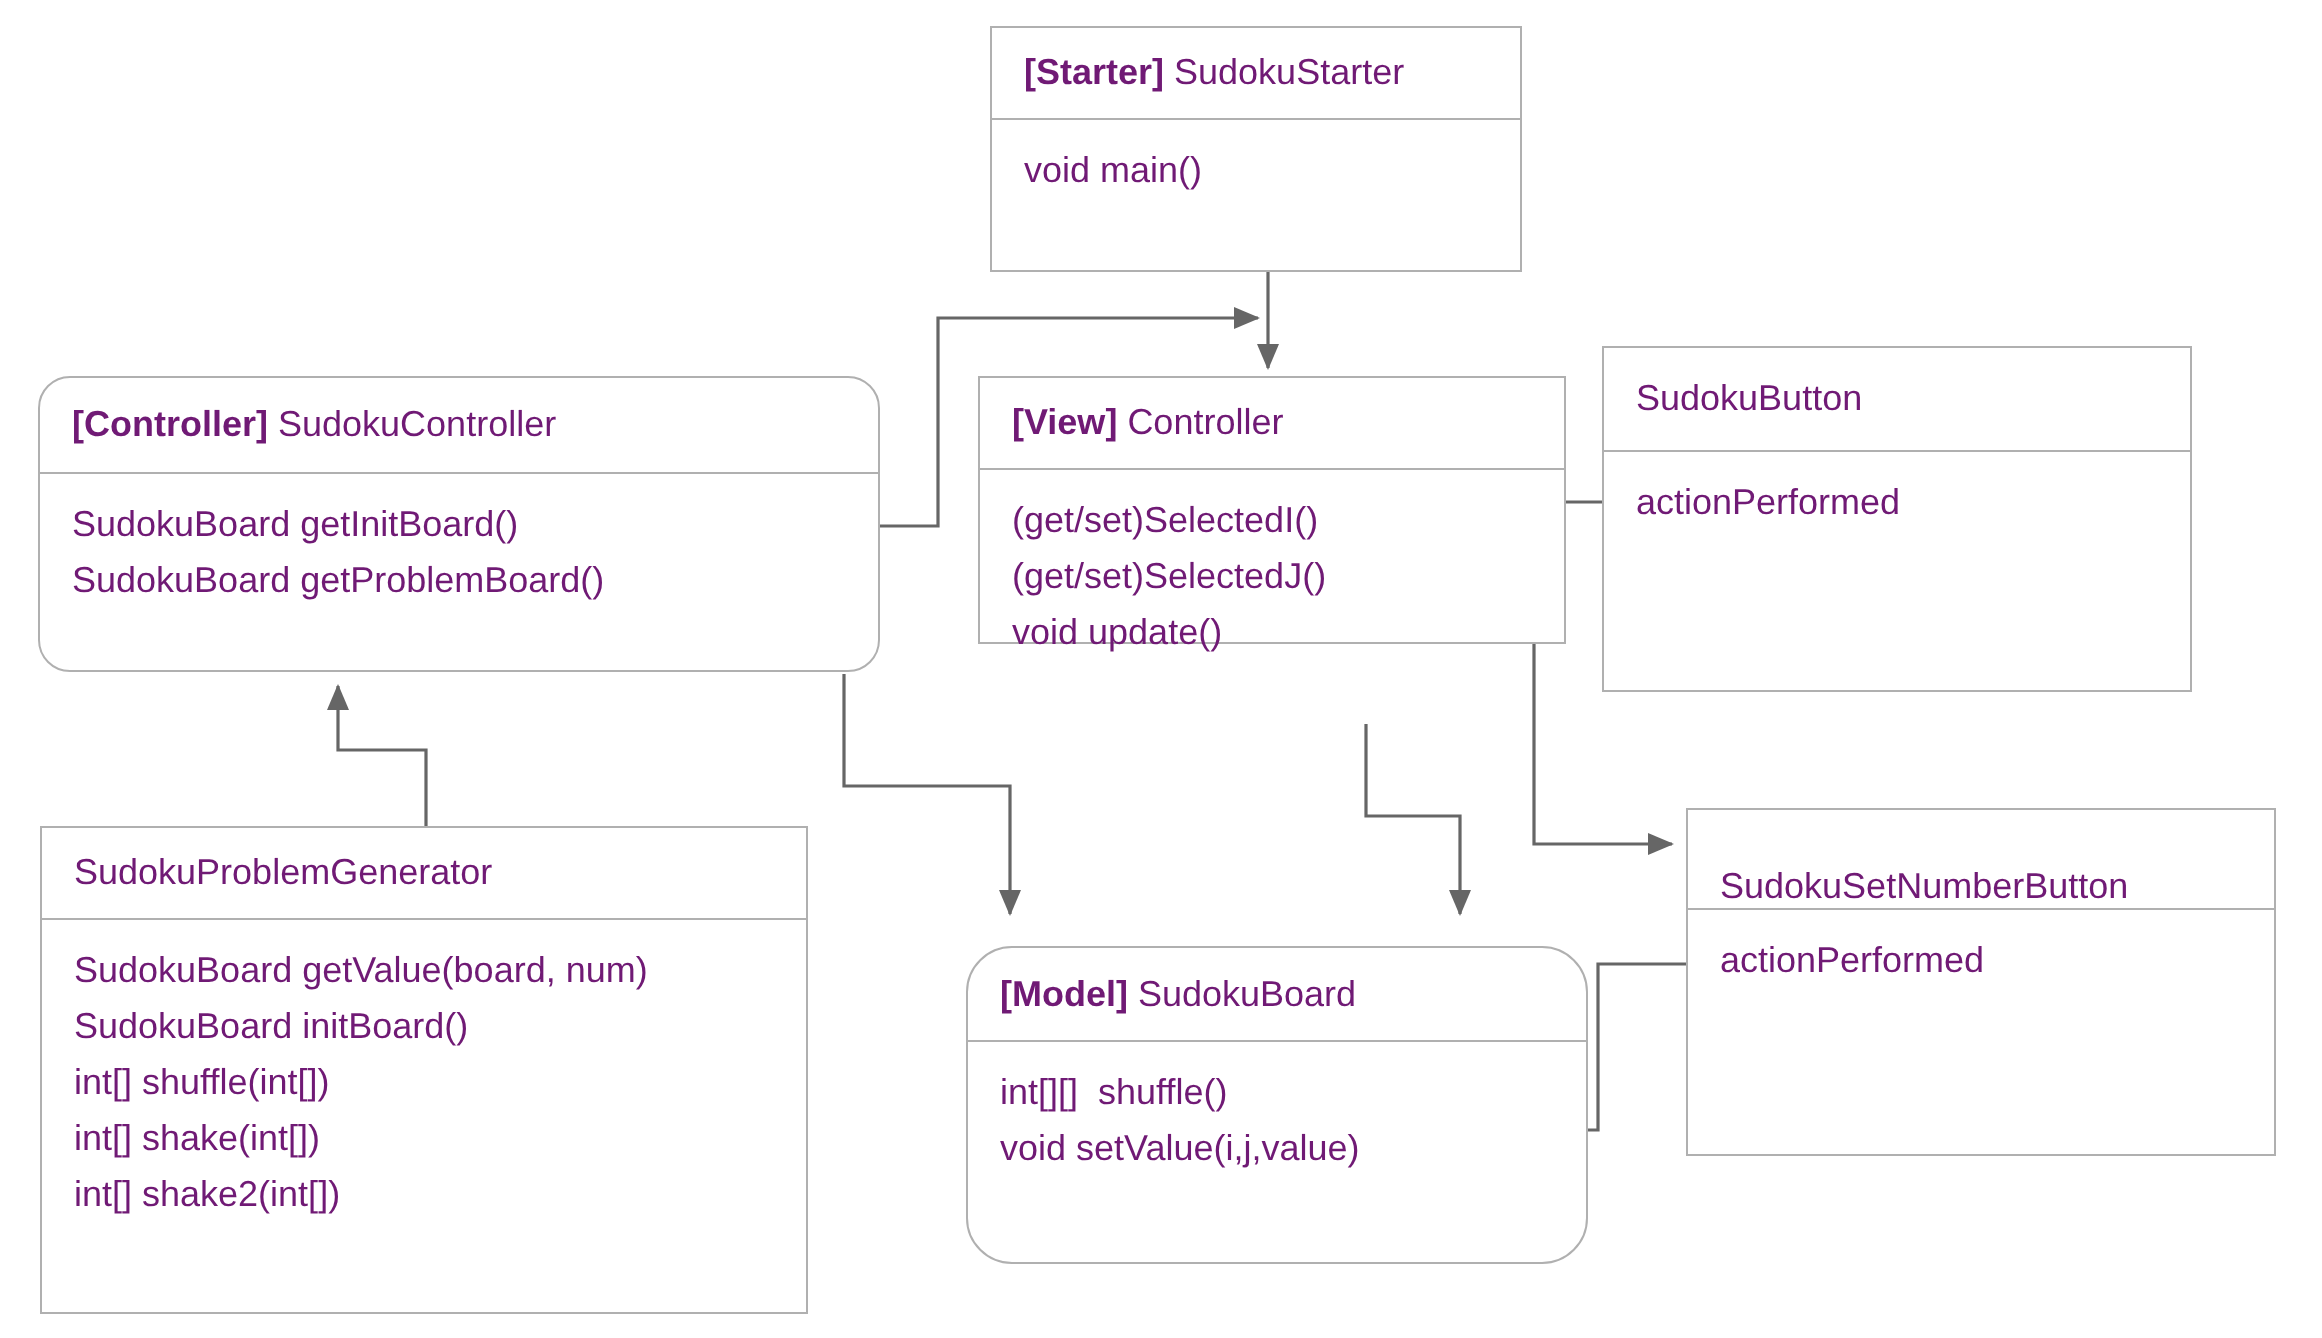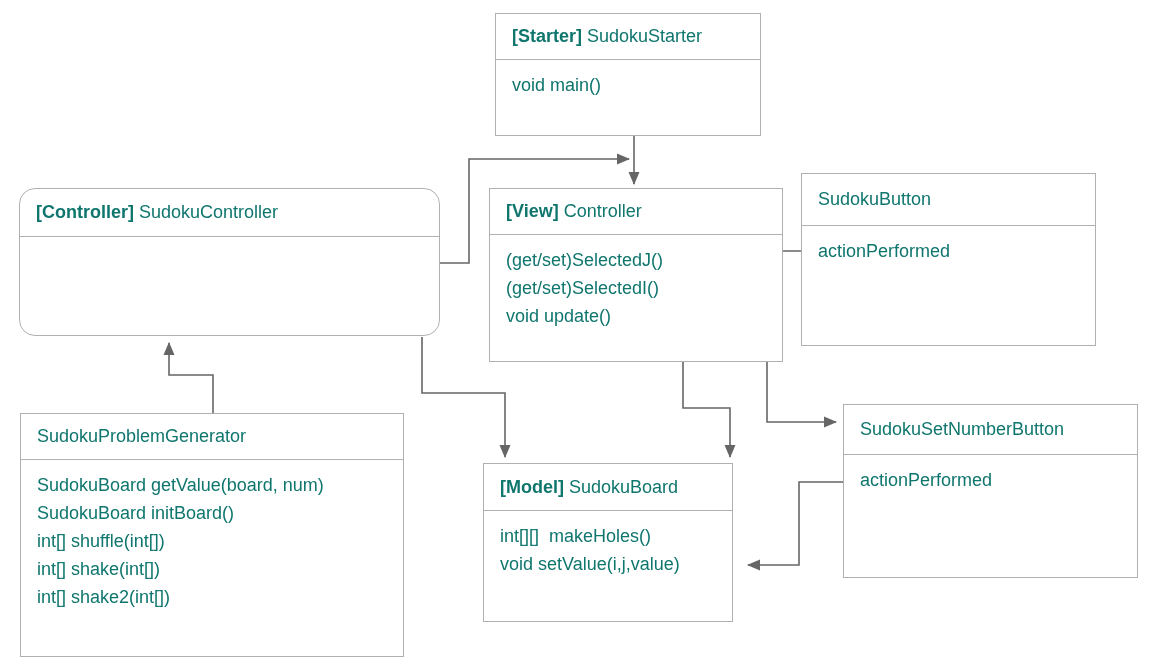--- a/index.html
+++ b/index.html
@@ -2,21 +2,21 @@
 <html><head>
 <meta charset="utf-8">
 <style>
   html, body { margin: 0; padding: 0; background: #ffffff; }
   .canvas {
     position: relative;
     width: 1161px;
     height: 669px;
     background: #ffffff;
     font-family: "Liberation Sans", sans-serif;
-    color: #0f766e;
+    color: #701a75;
     overflow: hidden;
   }
   .edges {
     position: absolute;
     left: 0; top: 0;
     width: 1161px; height: 669px;
     pointer-events: none;
   }
   .cls {
     position: absolute;
@@ -40,30 +40,30 @@
     padding: 11px 10px 0 16px;
     line-height: 28px;
   }
   .member { white-space: pre; }
 
   
   #box-starter        { left: 495px; top: 13px;  width: 266px; height: 123px; }
   #box-starter .hdr   { height: 46px; }
   #box-controller     { left: 19px;  top: 188px; width: 421px; height: 148px; border-radius: 16px; }
   #box-controller .hdr{ height: 48px; }
-  #box-view           { left: 489px; top: 188px; width: 294px; height: 174px; }
+  #box-view           { left: 489px; top: 188px; width: 294px; height: 134px; }
   #box-view .hdr      { height: 46px; }
   #box-button         { left: 801px; top: 173px; width: 295px; height: 173px; }
   #box-button .hdr    { height: 52px; }
   #box-generator      { left: 20px;  top: 413px; width: 384px; height: 244px; }
   #box-generator .hdr { height: 46px; }
-  #box-model          { left: 483px; top: 463px; width: 250px; height: 159px; }
+  #box-model          { left: 483px; top: 473px; width: 311px; height: 159px; border-radius: 23px; }
   #box-model .hdr     { height: 47px; }
   #box-setnumber      { left: 843px; top: 404px; width: 295px; height: 174px; }
-  #box-setnumber .hdr { height: 50px; }
+  #box-setnumber .hdr { height: 50px; align-items: flex-end; }
 </style>
 </head>
 <body>
 
 <div class="canvas">
 
   <svg class="edges" width="1161" height="669" viewBox="0 0 1161 669" xmlns="http://www.w3.org/2000/svg">
     <defs>
       <marker id="arr" markerUnits="userSpaceOnUse" markerWidth="14" markerHeight="12" refX="12" refY="6" orient="auto">
         <path d="M0,0.5 L13,6 L0,11.5 Z" fill="#666666"></path>
@@ -89,30 +89,34 @@
     <div class="bd">
       <div class="member">void main()</div>
     </div>
   </div>
 
   <div class="cls" id="box-controller">
     <div class="hdr">
       <span class="st">[Controller]</span>
       <span class="nm">SudokuController</span>
     </div>
+    <div class="bd">
+      <div class="member">SudokuBoard getInitBoard()</div>
+      <div class="member">SudokuBoard getProblemBoard()</div>
+    </div>
   </div>
 
   <div class="cls" id="box-view">
     <div class="hdr">
       <span class="st">[View]</span>
       <span class="nm">Controller</span>
     </div>
     <div class="bd">
+      <div class="member">(get/set)SelectedI()</div>
       <div class="member">(get/set)SelectedJ()</div>
-      <div class="member">(get/set)SelectedI()</div>
       <div class="member">void update()</div>
     </div>
   </div>
 
   <div class="cls" id="box-button">
     <div class="hdr">
       
       <span class="nm">SudokuButton</span>
     </div>
     <div class="bd">
@@ -133,21 +137,21 @@
       <div class="member">int[] shake2(int[])</div>
     </div>
   </div>
 
   <div class="cls" id="box-model">
     <div class="hdr">
       <span class="st">[Model]</span>
       <span class="nm">SudokuBoard</span>
     </div>
     <div class="bd">
-      <div class="member">int[][]  makeHoles()</div>
+      <div class="member">int[][]  shuffle()</div>
       <div class="member">void setValue(i,j,value)</div>
     </div>
   </div>
 
   <div class="cls" id="box-setnumber">
     <div class="hdr">
       
       <span class="nm">SudokuSetNumberButton</span>
     </div>
     <div class="bd">

